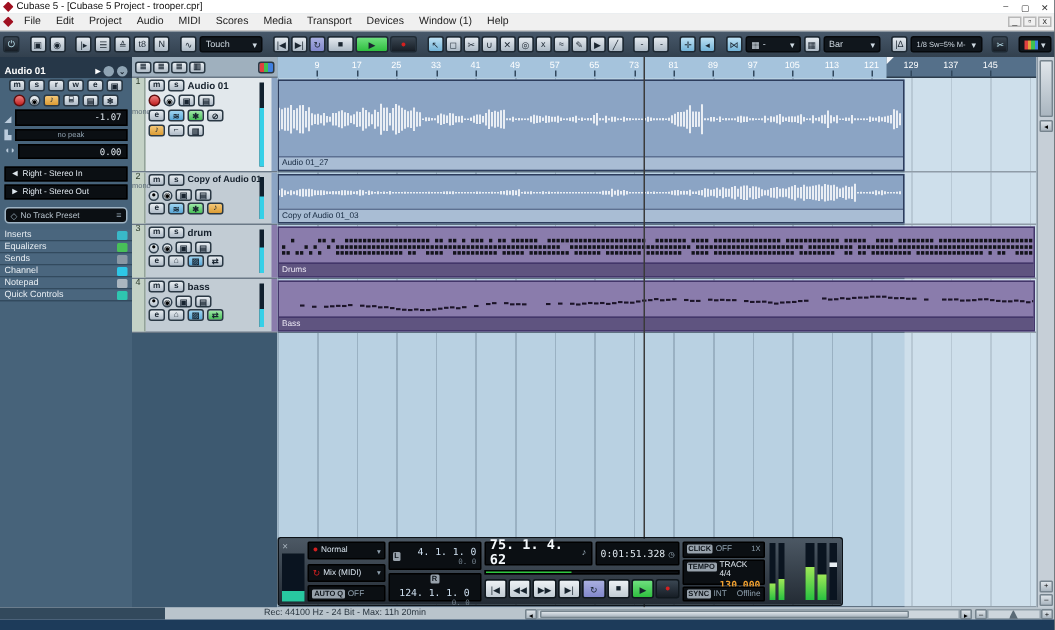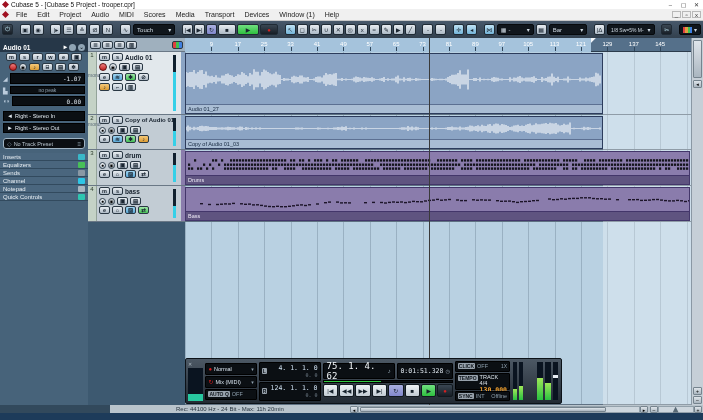--- a/index.html
+++ b/index.html
@@ -49,21 +49,21 @@
   .lane{position:absolute;left:0;width:506px;border-bottom:1px solid #5f7182;background:repeating-linear-gradient(to right,rgba(42,62,82,0.22) 0 1px,transparent 1px 26.4px);}
   .aevent{position:absolute;background:#8ba4c4;border:1px solid #2c3c5c;display:flex;flex-direction:column;}
   .aevent .body{flex:1;overflow:hidden;}
   .aevent .cap{height:9px;background:#a9bdd4;border-top:1px solid #5c7092;color:#15283f;font-size:5.5px;line-height:9px;padding-left:2px;}
   .mevent{position:absolute;background:#8a7cac;border:1px solid #43366а;border:1px solid #43366a;display:flex;flex-direction:column;}
   .mevent .cap{height:9px;background:#5f5480;border-top:1px solid #43366a;color:#ece8f4;font-size:5.5px;line-height:9px;padding-left:2px;}
   #beyond{position:absolute;top:14px;bottom:0;background:rgba(255,255,255,0.30);}
   #playhead{position:absolute;top:0;bottom:0;width:1px;background:#3a3a3a;}
   
   #transport{left:185px;top:358px;width:377px;height:46px;background:linear-gradient(#4c5864,#232b34);border:1px solid #0c1218;border-radius:2px;display:flex;align-items:stretch;padding:2px;gap:2px;color:#dfe6ec;z-index:9;}
-  .tp-sec{display:flex;flex-direction:column;justify-content:center;}
+  .tp-sec{display:flex;flex-direction:column;justify-content:space-between;}
   .badge{background:#98a2ac;color:#10161c;font-size:5px;font-weight:bold;border-radius:1px;padding:0 1px;}
   .tpbtn{height:13px;flex:1;display:flex;align-items:center;justify-content:center;background:linear-gradient(#eef2f5,#c2ccd4);border:1px solid #10181e;border-radius:2px;font-size:6px;color:#16222c;}
   .lcd{background:#0b0f13;border:1px solid #000;border-radius:1px;color:#d7e2ec;display:flex;align-items:center;}
   .vmeter{width:4px;background:#0a1420;position:relative;}
   .vmeter i{position:absolute;left:0;right:0;bottom:0;background:linear-gradient(#9fe858,#28c040);}
   
   #statusbar{left:0;top:405px;width:703px;height:8px;background:#b9c4cc;display:flex;align-items:center;}
   #bottomedge{left:0;top:413px;width:703px;height:7px;background:#1d3b5a;}
   .hthumb{background:linear-gradient(#dfe5ea,#aab6c0);border:1px solid #76848e;border-radius:1px;}
 </style>
@@ -1024,32 +1024,32 @@
       </div>
     </div>
     <div class="tp-sec" style="width:72px;gap:1px;">
       <div class="lcd" style="height:19px;padding:0 2px;gap:2px;">
         <span class="badge">L</span>
         <span style="flex:1;display:flex;flex-direction:column;align-items:flex-end;">
           <span class="mono" style="font-size:6.5px;color:#cfe0f0;">4. 1. 1. 0</span>
           <span class="mono" style="font-size:5px;color:#74828e;">0.   0</span>
         </span>
       </div>
-      <div class="lcd" style="height:19px;padding:0 2px;gap:2px;">
+      <div class="lcd" style="height:19px;padding:0 2px;gap:2px;flex-direction:column;">
         <span class="badge">R</span>
         <span style="flex:1;display:flex;flex-direction:column;align-items:flex-end;">
           <span class="mono" style="font-size:6.5px;color:#cfe0f0;">124. 1. 1. 0</span>
           <span class="mono" style="font-size:5px;color:#74828e;">0.   0</span>
         </span>
       </div>
     </div>
     <div class="tp-sec" style="width:152px;gap:1px;">
       <div style="display:flex;gap:2px;height:16px;">
         <div class="lcd" style="flex:1;padding:0 3px;justify-content:flex-end;gap:3px;">
-          <span class="mono" style="font-size:9px;font-weight:normal;color:#f4f8fb;">75. 1. 4. 62</span>
+          <span class="mono" style="font-size:9px;font-weight:bold;color:#f4f8fb;">75. 1. 4. 62</span>
           <span style="color:#9fb0be;font-size:6px;">♪</span>
         </div>
         <div class="lcd" style="width:56px;padding:0 2px;justify-content:flex-end;gap:2px;">
           <span class="mono" style="font-size:6.5px;color:#dfe7ee;">0:01:51.328</span>
           <span style="color:#9fb0be;font-size:5px;">◷</span>
         </div>
       </div>
       <div style="height:3px;background:#0b0f13;border:1px solid #000;position:relative;">
         <i style="position:absolute;left:0;top:0;bottom:0;width:45%;background:#30c840;display:block;"></i>
       </div>

